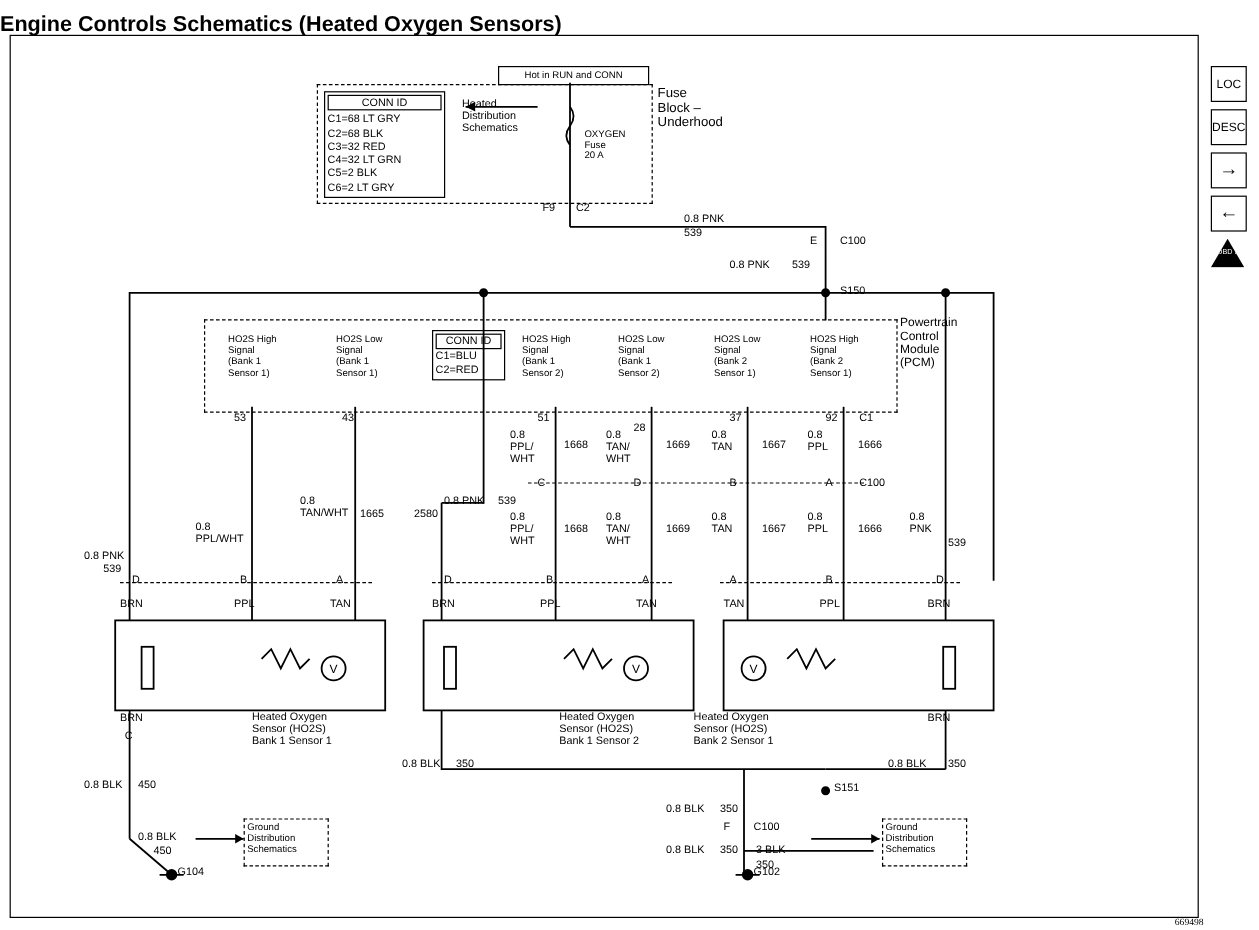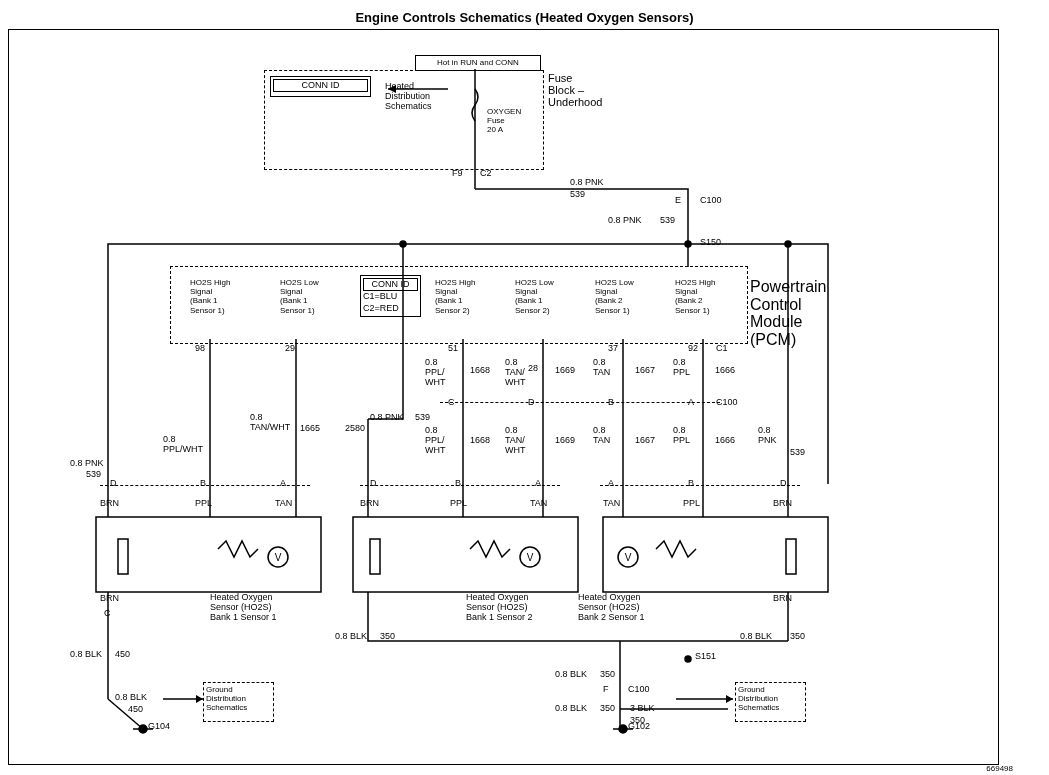--- a/index.html
+++ b/index.html
@@ -1,44 +1,57 @@
 <!DOCTYPE html>
 <html><head>
 <meta charset="utf-8">
 <style>
 body{margin:0;font-family:Arial,Helvetica,sans-serif;font-size:10px;color:#000;background:#fff}
 .page{position:relative;width:1049px;height:775px}
-.title{position:absolute;top:10px;left:0;right:0;text-align:center;font-weight:bold;font-size:13px}
+.title{position:absolute;top:10px;left:0;right:0;text-align:left;font-weight:bold;font-size:18px}
 .frame{position:absolute;top:29px;left:8px;right:50px;bottom:10px;border:1.5px solid #000}
 .palette{position:absolute;top:55px;right:10px;width:30px}
 .pbtn{width:28px;height:28px;border:1.5px solid #000;margin-bottom:6px;display:flex;align-items:center;justify-content:center;font-size:10px;background:#fff}
 .obd{width:28px;height:24px;background:#000;color:#fff;display:flex;align-items:center;justify-content:center;font-size:6px;clip-path:polygon(50% 0,100% 100%,0 100%)}
 .db{position:absolute;border:1.5px dashed #000;padding:3px}
 .sb{position:absolute;border:1px solid #000;padding:2px;font-size:9px;line-height:1.25}
 .txt{position:absolute;font-size:9px;line-height:1.1}
 .sig{position:absolute;font-size:8px;line-height:1.15;width:55px}
 .dl{position:absolute;border-top:1.5px dashed #000;height:0}
 .svgl{position:absolute;top:29px;left:8px;width:990px;height:735px;pointer-events:none}
 .svgl line,.svgl polyline,.svgl path,.svgl rect,.svgl circle{stroke:#000;stroke-width:1.5;fill:none}
-.docnum{position:absolute;bottom:2px;right:36px;font-size:8px;font-family:Liberation Sans, sans-serif}
+.docnum{position:absolute;bottom:2px;right:46px;font-size:8px;font-family:Liberation Serif, serif}
 </style>
 </head>
 <body>
 
 <div class="page">
 
 <div class="title">Engine Controls Schematics (Heated Oxygen Sensors)</div>
 <div class="frame"></div>
 <div class="docnum">669498</div>
 
+<div class="palette">
+ <div class="pbtn">LOC</div>
+ <div class="pbtn">DESC</div>
+ <div class="pbtn" style="font-size:16px">→</div>
+ <div class="pbtn" style="font-size:16px">←</div>
+ <div class="obd">OBD II</div>
+</div>
 
 <div class="sb" style="top:55px;left:415px;width:120px;text-align:center;font-size:8px">Hot in RUN and CONN</div>
 <div class="db" style="top:70px;left:264px;width:272px;height:92px">
  <div class="sb" style="position:relative;width:95px;margin:2px">
   <div style="border:1px solid #000;text-align:center;margin-bottom:2px">CONN ID</div>
+  <div style="white-space:pre">C1=68 LT GRY
+C2=68 BLK
+C3=32 RED
+C4=32 LT GRN
+C5=2 BLK
+C6=2 LT GRY</div>
  </div>
 </div>
 <div class="txt" style="top:82px;left:385px;white-space:pre">Heated
 Distribution
 Schematics</div>
 <div class="txt" style="top:108px;left:487px;white-space:pre;font-size:8px">OXYGEN
 Fuse
 20 A</div>
 <div class="txt" style="top:72px;left:548px;white-space:pre;font-size:11px">Fuse
 Block –
@@ -48,21 +61,21 @@
 
 <div class="txt" style="top:178px;left:570px"><span>0.8 PNK</span></div>
 <div class="txt" style="top:190px;left:570px">539</div>
 <div class="txt" style="top:196px;left:675px">E</div>
 <div class="txt" style="top:196px;left:700px">C100</div>
 <div class="txt" style="top:216px;left:608px">0.8 PNK</div>
 <div class="txt" style="top:216px;left:660px">539</div>
 <div class="txt" style="top:238px;left:700px">S150</div>
 
 <div class="db" style="top:266px;left:170px;width:570px;height:70px"></div>
-<div class="txt" style="top:278px;left:750px;white-space:pre;font-size:16px">Powertrain
+<div class="txt" style="top:264px;left:750px;white-space:pre;font-size:10px">Powertrain
 Control
 Module
 (PCM)</div>
 
 <div class="sb" style="top:275px;left:360px;width:55px">
  <div style="border:1px solid #000;text-align:center">CONN ID</div>
  <div style="white-space:pre">C1=BLU
 C2=RED</div>
 </div>
 
@@ -84,24 +97,24 @@
 Sensor 2)</div>
 <div class="sig" style="top:278px;left:595px;white-space:pre">HO2S Low
 Signal
 (Bank 2
 Sensor 1)</div>
 <div class="sig" style="top:278px;left:675px;white-space:pre">HO2S High
 Signal
 (Bank 2
 Sensor 1)</div>
 
-<div class="txt" style="top:344px;left:195px">98</div>
-<div class="txt" style="top:344px;left:285px">29</div>
+<div class="txt" style="top:344px;left:195px">53</div>
+<div class="txt" style="top:344px;left:285px">43</div>
 <div class="txt" style="top:344px;left:448px">51</div>
-<div class="txt" style="top:364px;left:528px">28</div>
+<div class="txt" style="top:352px;left:528px">28</div>
 <div class="txt" style="top:344px;left:608px">37</div>
 <div class="txt" style="top:344px;left:688px">92</div>
 <div class="txt" style="top:344px;left:716px">C1</div>
 
 <div class="txt" style="top:358px;left:425px;white-space:pre">0.8
 PPL/
 WHT</div>
 <div class="txt" style="top:366px;left:470px">1668</div>
 <div class="txt" style="top:398px;left:448px">C</div>
 <div class="txt" style="top:358px;left:505px;white-space:pre">0.8

